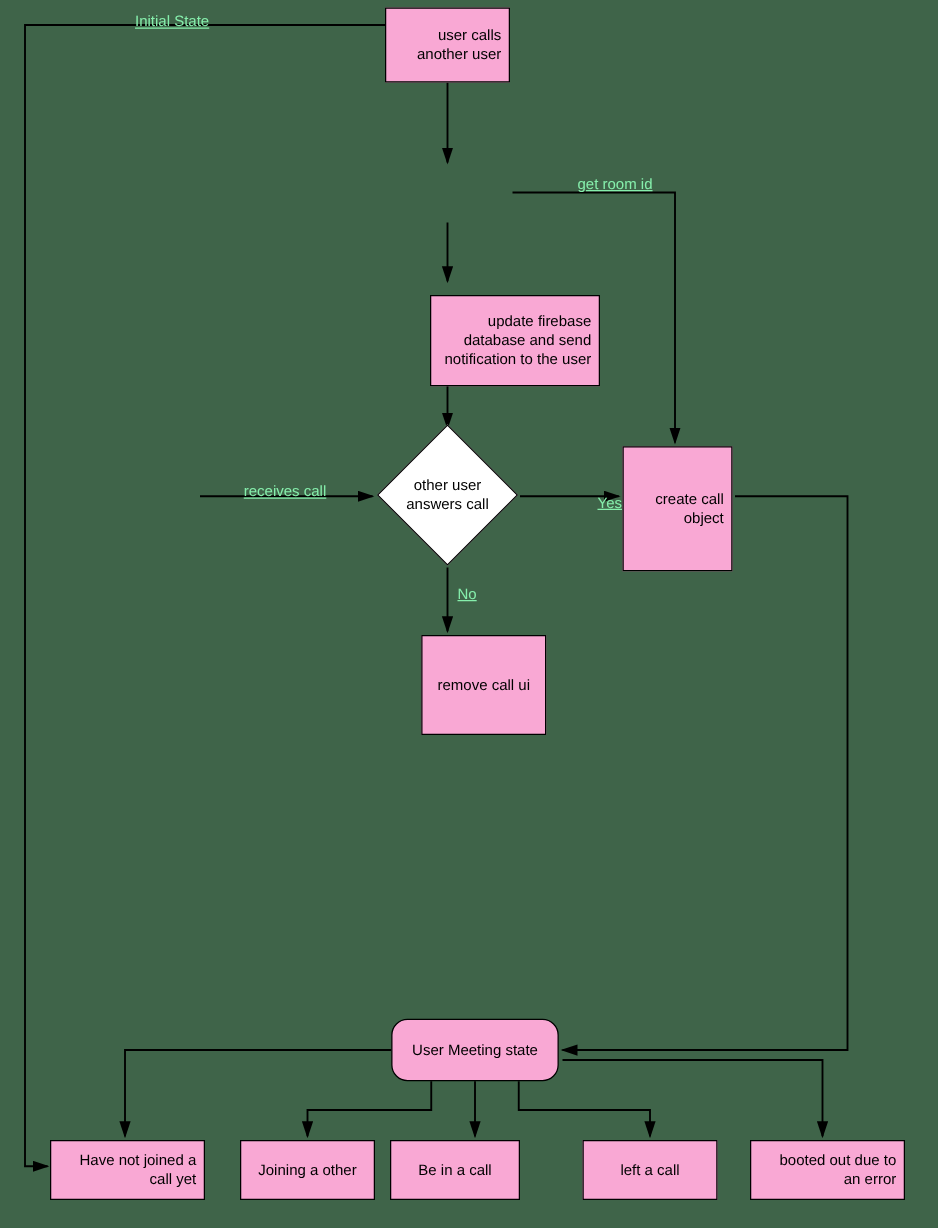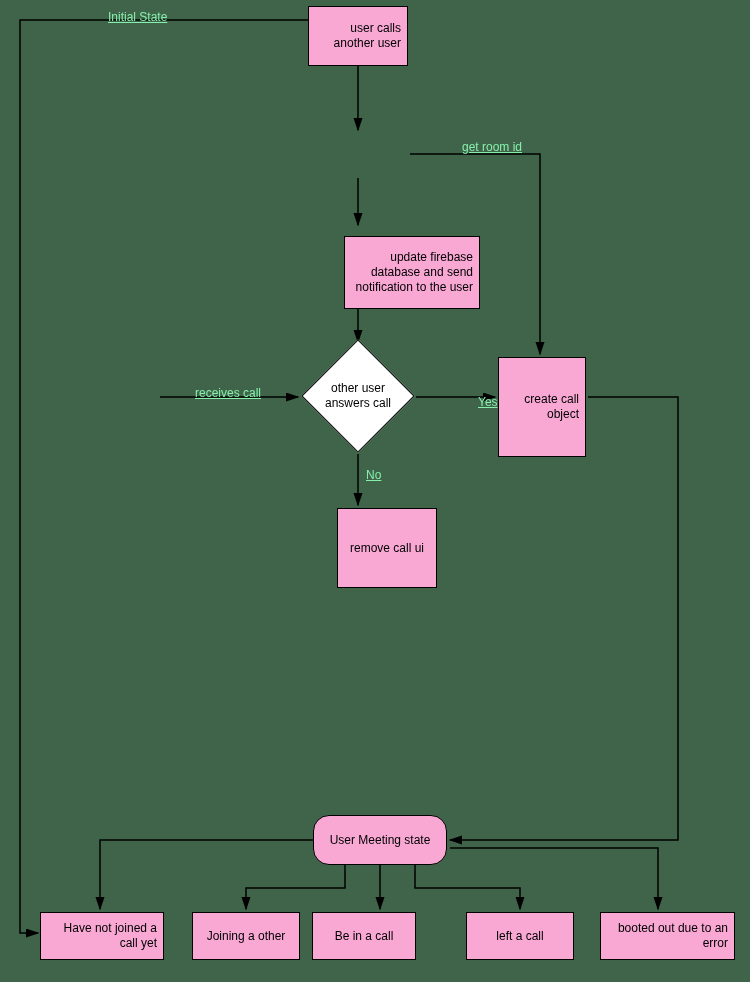--- a/index.html
+++ b/index.html
@@ -121,37 +121,37 @@
   </div>
 
   <div class="box" style="left:498px; top:357px; width:88px; height:100px;">
     <span>create call object</span>
   </div>
 
   <div class="box" style="left:308px; top:508px; width:100px; height:80px;margin-left:29px;">
     <span>remove call ui</span>
   </div>
 
-  <div class="box rounded" style="left:313px; top:815px; width:134px; height:50px;">
+  <div class="box rounded" style="left:313px; top:815px; width:134px; height:50px;border-radius:13px;">
     <span>User Meeting state</span>
   </div>
 
   <div class="box" style="left:40px; top:912px; width:124px; height:48px;">
     <span>Have not joined a call yet</span>
   </div>
   <div class="box" style="left:192px; top:912px; width:108px; height:48px;">
     <span>Joining a other</span>
   </div>
   <div class="box" style="left:312px; top:912px; width:104px; height:48px;">
     <span>Be in a call</span>
   </div>
   <div class="box" style="left:466px; top:912px; width:108px; height:48px;">
     <span>left a call</span>
   </div>
-  <div class="box" style="left:600px; top:912px; width:135px; height:48px;">
+  <div class="box" style="left:600px; top:912px; width:124px; height:48px;">
     <span>booted out due to an error</span>
   </div>
 
   <div class="edge-label" style="left:108px; top:10px;">Initial State</div>
   <div class="edge-label" style="left:462px; top:140px;">get room id</div>
   <div class="edge-label" style="left:195px; top:386px;">receives call</div>
   <div class="edge-label" style="left:446px; top:395px;margin-left:32px;">Yes</div>
   <div class="edge-label" style="left:366px; top:468px;">No</div>
 
 </div>

